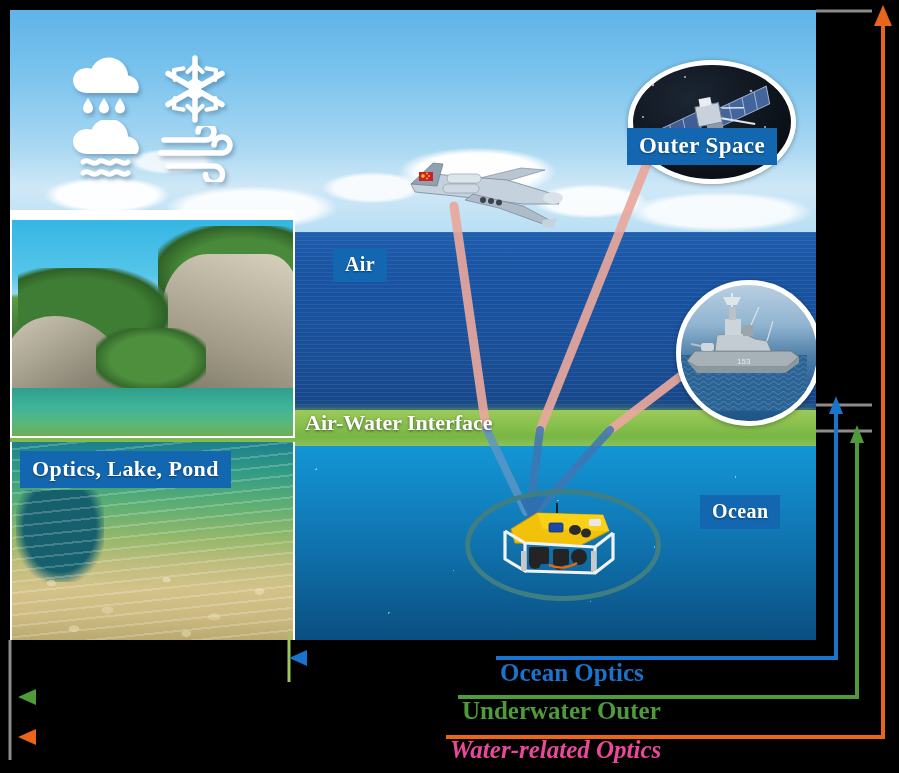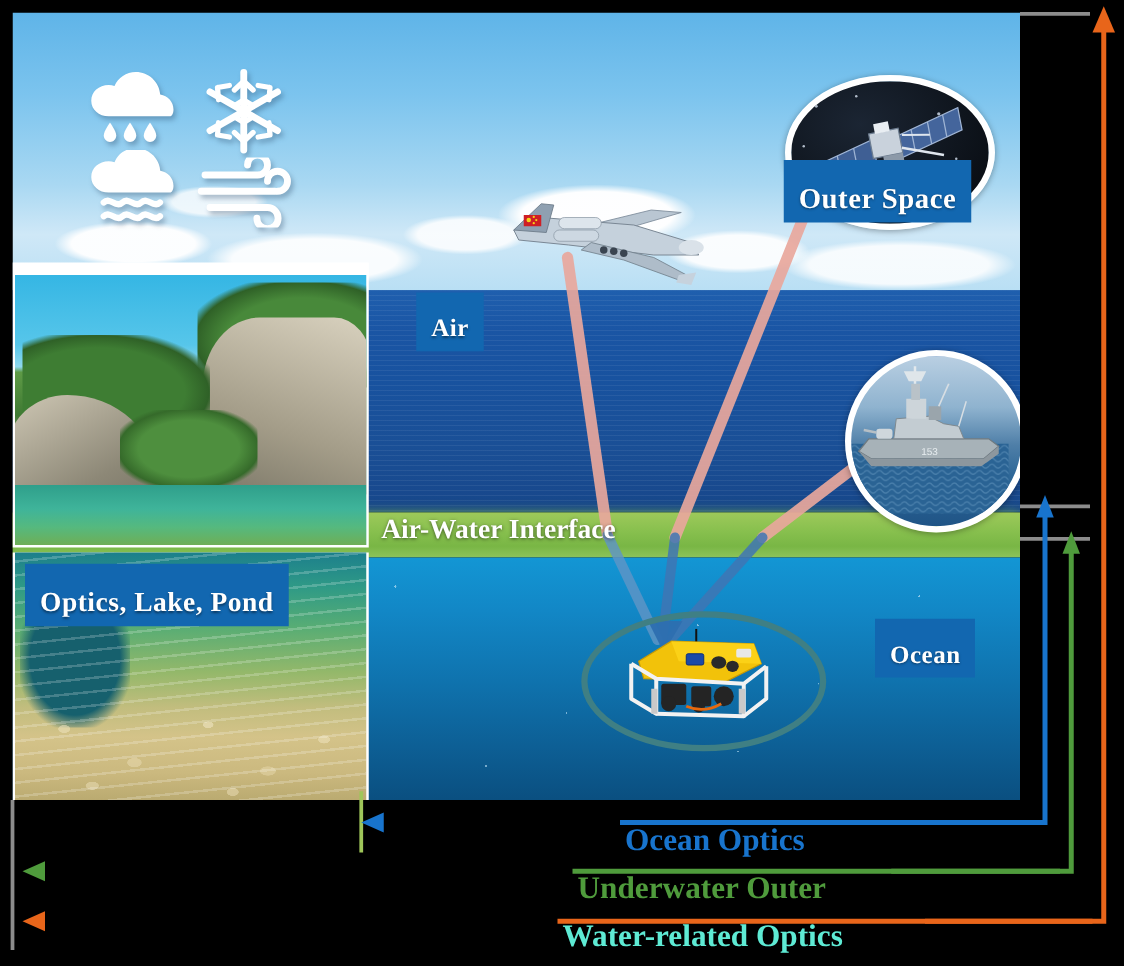--- a/index.html
+++ b/index.html
@@ -83,22 +83,22 @@
         radial-gradient(11px 7px at 34% 62%, #e7d9b0 50%, transparent 55%),
         radial-gradient(8px 5px at 55% 26%, #f2e8c6 50%, transparent 55%),
         radial-gradient(12px 7px at 72% 70%, #e4d5a8 50%, transparent 55%),
         radial-gradient(9px 6px at 88% 40%, #efe3bd 50%, transparent 55%),
         radial-gradient(10px 6px at 22% 84%, #e9dcb4 50%, transparent 55%),
         radial-gradient(9px 6px at 62% 90%, #e9dcb4 50%, transparent 55%);}
 
   
   .lbl{position:absolute;background:#1267b0;color:#fff;
        font:bold 21px "Liberation Serif",serif;letter-spacing:.4px;
-       padding:18px 12px 6px;text-shadow:0 1px 2px rgba(0,0,0,.45);white-space:nowrap;}
-  #label-air{left:323px;top:224px;font-size:20px;}
+       padding:5px 12px 6px;text-shadow:0 1px 2px rgba(0,0,0,.45);white-space:nowrap;}
+  #label-air{left:323px;top:238px;font-size:20px;}
   #label-ocean{left:690px;top:441px;font-size:20px;margin-top:44px;}
   #label-river{left:10px;top:441px;font-size:22px;}
   #label-space{left:617px;top:118px;font-size:23px;}
   #label-interface{position:absolute;left:295px;top:400px;height:20px;line-height:36px;
        color:#fff;font:bold 22px "Liberation Serif",serif;
        text-shadow:0 1px 3px rgba(0,0,0,.55);white-space:nowrap;}
 
   
   .circ{position:absolute;border-radius:50%;border:5px solid #fff;overflow:hidden;
         box-shadow:0 1px 5px rgba(0,0,0,.35);margin-top:32px;}
@@ -121,21 +121,21 @@
   #icon-wind{left:148px;top:116px;}
 
   
   #rays{position:absolute;left:0;top:0;width:806px;height:630px;pointer-events:none;}
 
   
   #legend{position:absolute;left:0;top:0;width:899px;height:773px;pointer-events:none;}
   .legend-text{position:absolute;font:bold 25px "Liberation Serif",serif;white-space:nowrap;margin-top:16px;}
   #text-ocean-optics{left:500px;top:643px;color:#1874cd;}
   #text-underwater-optics{left:462px;top:681px;color:#4f9b3c;}
-  #text-water-optics{left:450px;top:720px;color:#5eead4;}
+  #text-water-optics{left:450px;top:720px;color:#ec4899;font-style:italic;}
 </style>
 </head>
 <body>
 
 <div id="stage">
 
   <div class="scene">
 
     <div class="sky"></div>
     <div class="cloudband"></div>

